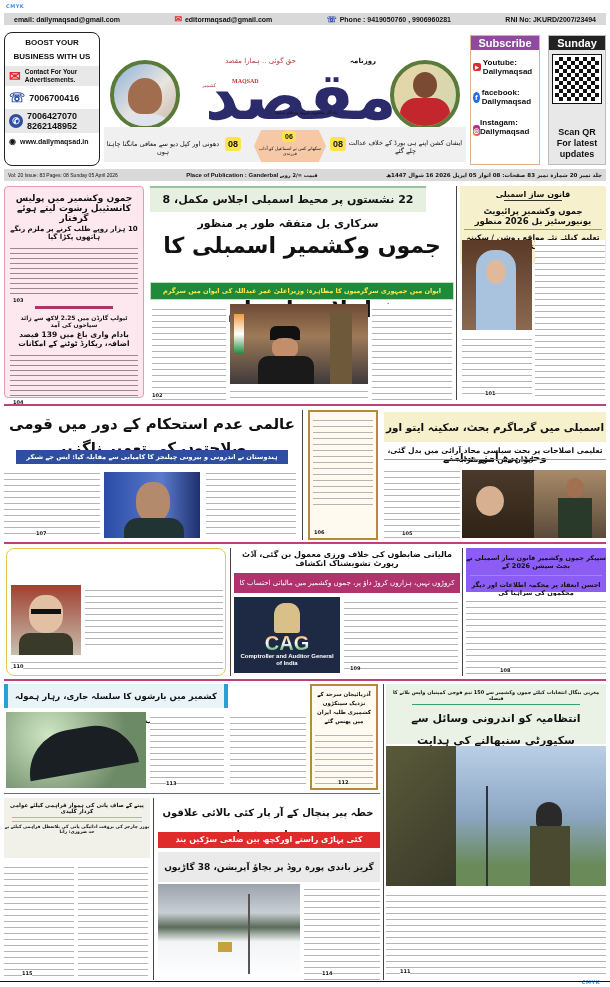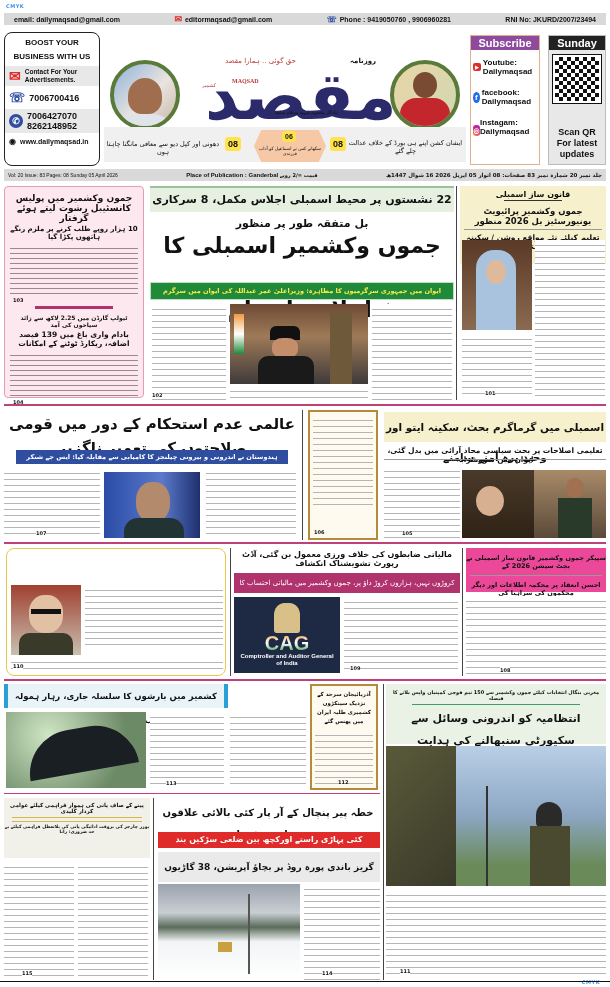--- a/index.html
+++ b/index.html
@@ -121,21 +121,21 @@
   <div class="urdu hl" style="font-size:7px;margin:2px 4px">10 ہزار روپے طلب کرنے پر ملزم رنگے ہاتھوں پکڑا گیا</div>
   <div class="lines" style="margin:3px 5px;height:50px;background:repeating-linear-gradient(#fce8ee 0 4px,#9a8a90 4px 5px)"></div>
   <div class="code" style="text-align:left;padding-left:8px">103</div>
   <div style="height:3px;background:#b0336e;margin:3px 30px"></div>
   <div class="urdu hl" style="font-size:6px;margin:5px 4px 2px">ٹیولپ گارڈن میں 2.25 لاکھ سے زائد سیاحوں کی آمد</div>
   <div class="urdu hl" style="font-size:7.5px;margin:2px 4px">بادام واری باغ میں 139 فیصد اضافہ، ریکارڈ ٹوٹنے کے امکانات</div>
   <div style="margin:3px 5px;height:45px;background:repeating-linear-gradient(#fce8ee 0 4px,#9a8a90 4px 5px)"></div>
   <div class="code" style="text-align:left;padding-left:8px">104</div>
 </div>
 
-<div class="abs" style="left:150px;top:186px;width:304px;height:26px;background:#e5f0e0;border-top:2px solid #9bc39b">
+<div class="abs" style="left:150px;top:186px;width:276px;height:26px;background:#e5f0e0;border-top:2px solid #9bc39b">
   <div class="urdu hl" style="font-size:11px;line-height:24px">22 نشستوں پر محیط اسمبلی اجلاس مکمل، 8 سرکاری بل متفقہ طور پر منظور</div>
 </div>
 <div class="abs urdu hl" style="left:150px;top:214px;width:304px;font-size:22px;line-height:64px;height:64px">جموں وکشمیر اسمبلی کا بجٹ اجلاس اختتام پذیر</div>
 <div class="abs" style="left:150px;top:282px;width:304px;height:18px;background:#1f8a3a;border:1px solid #bfe0c0">
   <div class="urdu" style="color:#ffe84a;font-size:6.5px;text-align:center;line-height:16px;font-weight:bold">ایوان میں جمہوری سرگرمیوں کا مظاہرہ: وزیراعلیٰ عمر عبداللہ کی ایوان میں سرگرم شرکت، احتسابی عمل کو تقویت</div>
 </div>
 <div class="abs" style="left:152px;top:304px;width:74px;height:96px;background:repeating-linear-gradient(#fff 0 5px,#b5b5b5 5px 6px)"></div>
 <div class="abs code" style="left:152px;top:392px;background:#fff">102</div>
 <div class="img" style="left:230px;top:304px;width:138px;height:80px;background:linear-gradient(180deg,#6d4a34,#9e7a58 40%,#3f3a3a)">
   <div style="position:absolute;left:40px;top:22px;width:30px;height:14px;border-radius:6px 6px 0 0;background:#111"></div>
@@ -218,21 +218,21 @@
 </div>
 <div class="img" style="left:234px;top:597px;width:106px;height:76px;background:#1e2a44;text-align:center">
   <div style="margin:6px auto 0;width:26px;height:30px;background:#d8c088;border-radius:40% 40% 10% 10%"></div>
   <div style="font-family:'Liberation Sans',sans-serif;font-weight:bold;font-size:20px;line-height:20px;background:linear-gradient(#f29a3e,#fff 50%,#2f9a4a);-webkit-background-clip:text;color:transparent">CAG</div>
   <div style="font-family:'Liberation Sans',sans-serif;font-weight:bold;font-size:6px;color:#fff;line-height:7px;padding:0 4px">Comptroller and Auditor General of India</div>
 </div>
 <div class="abs" style="left:344px;top:597px;width:114px;height:76px;background:repeating-linear-gradient(#fff 0 5px,#b5b5b5 5px 6px)"></div>
 <div class="abs code" style="left:350px;top:665px;background:#fff">109</div>
 <div class="vline" style="left:462px;top:548px;height:128px"></div>
 
-<div class="abs" style="left:466px;top:548px;width:140px;height:44px;background:#ec4899">
+<div class="abs" style="left:466px;top:548px;width:140px;height:44px;background:#8b5cf6">
   <div class="urdu hl" style="font-size:6.5px;margin-top:6px">سپیکر جموں وکشمیر قانون ساز اسمبلی نے بجٹ سیشن 2026 کے</div>
   <div style="height:1px;background:#999;margin:5px 4px"></div>
   <div class="urdu hl" style="font-size:6.5px">احسن انعقاد پر محکمہ اطلاعات اور دیگر محکموں کی سراہنا کی</div>
 </div>
 <div class="abs" style="left:466px;top:596px;width:140px;height:78px;background:repeating-linear-gradient(#fff 0 5px,#b5b5b5 5px 6px)"></div>
 <div class="abs code" style="left:500px;top:667px;background:#fff">108</div>
 
 <div class="hline" style="left:4px;top:679px;width:602px;background:#c0417a"></div>
 
 <div class="abs" style="left:4px;top:684px;width:224px;height:24px;background:#e8f4f8;border-left:4px solid #2aa0d6;border-right:4px solid #2aa0d6">

